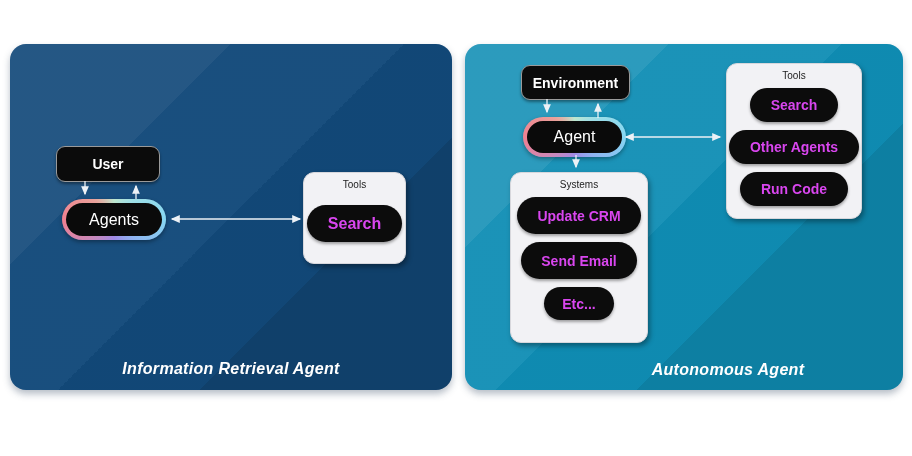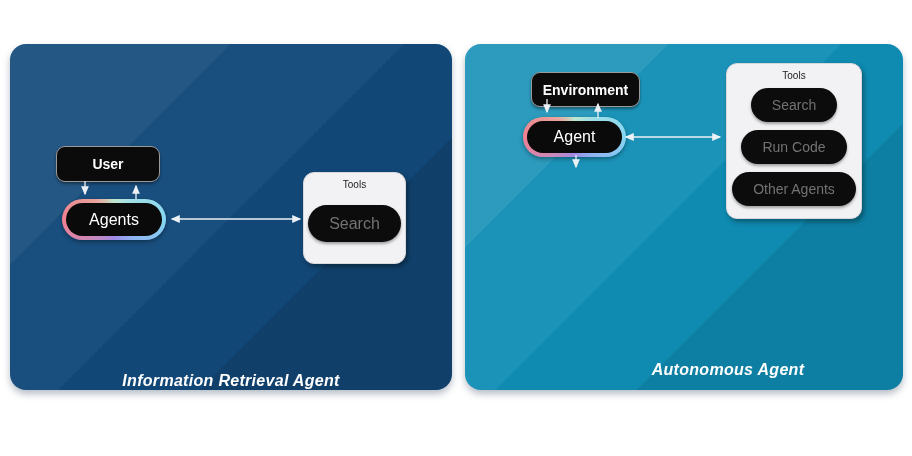--- a/index.html
+++ b/index.html
@@ -13,49 +13,49 @@
   .panel-left::before{background:linear-gradient(135deg,
       rgba(255,255,255,.08) 0 28%,rgba(255,255,255,.03) 28% 50%,
       rgba(0,0,0,.03) 50% 68%,rgba(0,0,0,.13) 68% 100%);}
   .panel-right{left:465px;top:44px;width:438px;height:346px;background:#0F8DB4;}
   .panel-right::before{background:linear-gradient(135deg,
       rgba(255,255,255,.12) 0 26%,rgba(255,255,255,.05) 26% 48%,
       rgba(0,0,0,.02) 48% 66%,rgba(0,0,0,.10) 66% 100%);}
 
   .caption{position:absolute;text-align:center;color:#ffffff;font-weight:bold;
       font-style:italic;font-size:16px;letter-spacing:.3px;}
-  .caption-left{left:10px;width:442px;top:360px;margin-top:12px;}
+  .caption-left{left:10px;width:442px;top:360px;}
   .caption-right{left:465px;width:526px;top:361px;}
 
   
   .black-box{position:absolute;display:flex;align-items:center;justify-content:center;
       background:#0B0B0B;border:1px solid #9a9a9a;border-radius:9px;color:#ffffff;
       font-weight:bold;box-shadow:0 2px 3px rgba(0,0,0,.4);}
   .user-box{left:56px;top:146px;width:102px;height:34px;font-size:14px;}
-  .env-box{left:521px;top:72px;width:107px;height:33px;font-size:14px;margin-left:10px;}
+  .env-box{left:521px;top:65px;width:107px;height:33px;font-size:14px;}
 
   .grad-pill{position:absolute;padding:4px;border-radius:999px;
       background:conic-gradient(from 0deg,
         #bfe7cf 0deg,#9fdfe6 45deg,#86d6f2 90deg,#8fb1f0 135deg,
         #a08ae6 180deg,#c489c0 225deg,#ef8090 270deg,#e9a39b 315deg,#bfe7cf 360deg);
       box-shadow:0 2px 4px rgba(0,0,0,.35);}
   .grad-pill .inner{width:100%;height:100%;border-radius:999px;background:#0A0A0A;
       display:flex;align-items:center;justify-content:center;color:#ffffff;
       font-weight:normal;font-size:16px;}
   .chatbot-pill{left:62px;top:199px;width:96px;height:33px;}
   .agent-pill{left:523px;top:117px;width:95px;height:32px;}
 
   
   .gray-box{position:absolute;background:#F2F2F5;border:1px solid #d7d7dc;border-radius:11px;
       box-shadow:2px 3px 5px rgba(0,0,0,.35);display:flex;flex-direction:column;
       align-items:center;padding-top:6px;box-sizing:border-box;}
   .gray-title{font-size:10px;color:#1c1c1c;margin-bottom:7px;}
-  .pill{background:#0C0C0C;color:#737373;border-radius:999px;display:flex;
+  .pill{background:#0C0C0C;color:#d946ef;border-radius:999px;display:flex;
       align-items:center;justify-content:center;white-space:nowrap;
-      box-shadow:0 2px 3px rgba(0,0,0,.35);}
+      box-shadow:0 2px 3px rgba(0,0,0,.35);font-weight:bold;}
   .tools-left-box{left:303px;top:172px;width:103px;height:92px;}
   .tools-left-box .pill{margin-top:8px;font-size:16px;height:37px;padding:0 21px;}
   .systems-box{left:510px;top:172px;width:138px;height:171px;}
   .systems-box .pill{font-size:14px;height:37px;padding:0 20px;margin-bottom:8px;}
   .systems-box .pill.small{height:33px;padding:0 18px;}
   .tools-right-box{left:726px;top:63px;width:136px;height:156px;}
   .tools-right-box .pill{font-size:14px;height:34px;padding:0 21px;margin-bottom:8px;}
 
   
   svg.arrows{position:absolute;left:0;top:0;width:912px;height:456px;pointer-events:none;}
@@ -85,26 +85,32 @@
   <div class="panel panel-right"></div>
 
   <div class="black-box env-box">
     <span>Environment</span>
   </div>
 
   <div class="grad-pill agent-pill">
     <div class="inner">Agent</div>
   </div>
 
+  <div class="gray-box systems-box">
+    <div class="gray-title">Systems</div>
+    <div class="pill">Update CRM</div>
+    <div class="pill">Send Email</div>
+    <div class="pill small">Etc...</div>
+  </div>
 
   <div class="gray-box tools-right-box">
     <div class="gray-title">Tools</div>
     <div class="pill">Search</div>
+    <div class="pill">Other Agents</div>
     <div class="pill">Run Code</div>
-    <div class="pill">Other Agents</div>
   </div>
 
   <div class="caption caption-right">Autonomous Agent</div>
 
   <svg class="arrows" viewBox="0 0 912 456">
     <defs>
       <marker id="ah" markerWidth="8" markerHeight="8" refX="6" refY="3" orient="auto-start-reverse">
         <path d="M0,0 L7,3 L0,6 Z" fill="#ECF1F6"></path>
       </marker>
     </defs>

